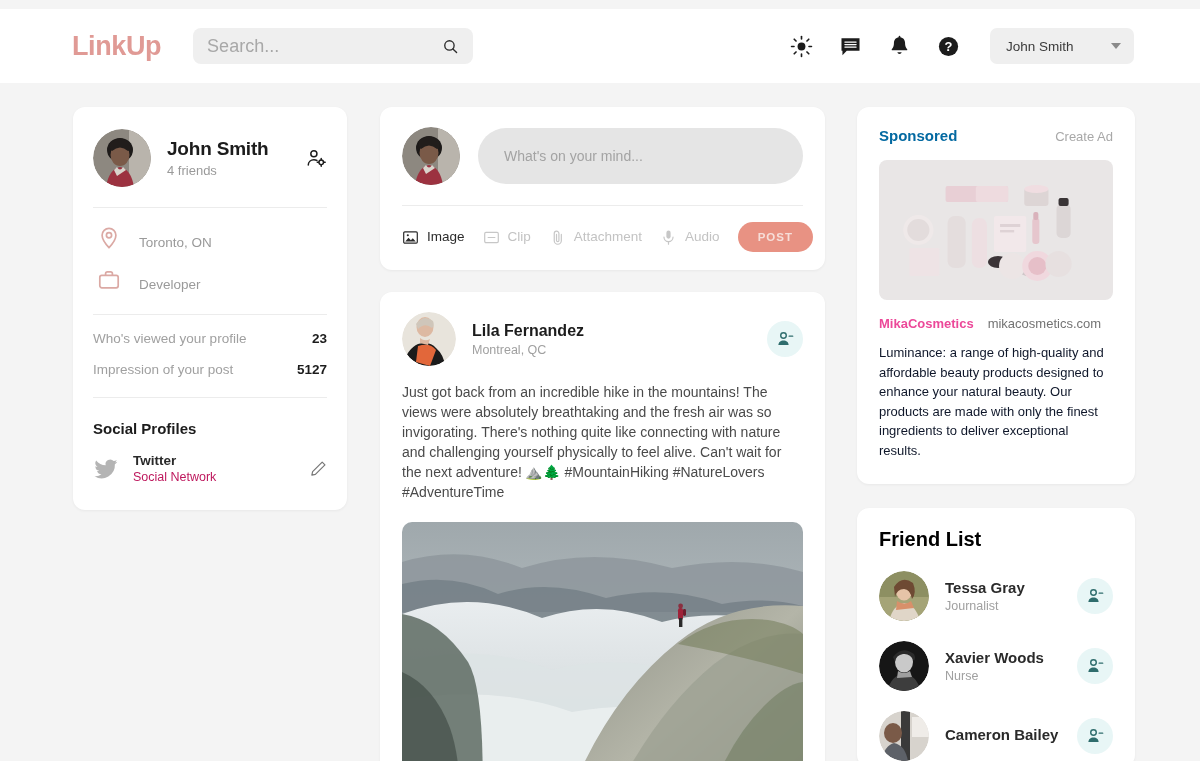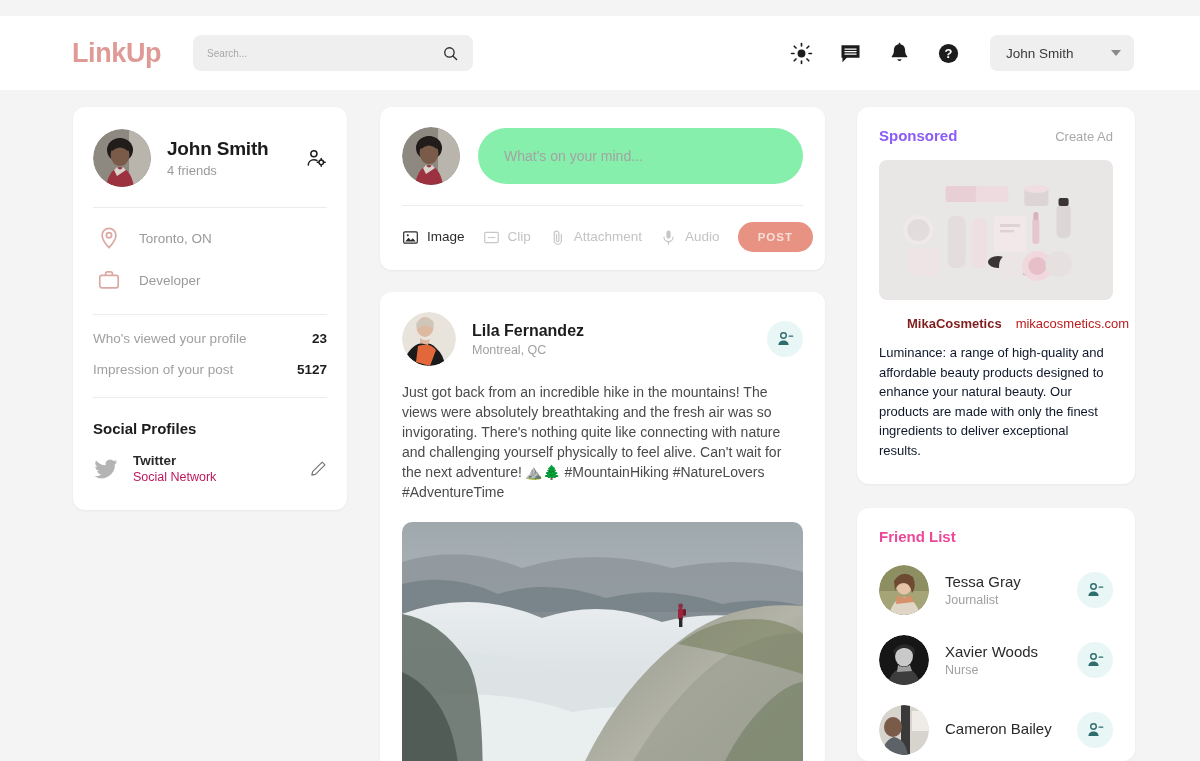--- a/index.html
+++ b/index.html
@@ -6,42 +6,42 @@
   html, body {
     width: 1200px; height: 761px;
     background: #f4f4f4;
     font-family: "Liberation Sans", sans-serif;
     overflow: hidden;
   }
   .page { position: relative; width: 1200px; height: 761px; background: #f4f4f4; }
 
   
   .header {
-    position: absolute; top: 16px; left: 0;
+    position: absolute; top: 9px; left: 0;
     width: 1200px; height: 74px;
     background: #ffffff;
     display: flex; align-items: center;
   }
   .logo {
     margin-left: 72px;
     font-size: 27px; font-weight: bold;
     color: #e09a95;
     letter-spacing: -0.4px;
   }
   .search-box {
     margin-left: 32px;
     width: 280px; height: 36px;
     background: #efefef; border-radius: 8px;
     display: flex; align-items: center;
     padding: 0 14px;
   }
   .search-input {
     flex: 1; border: none; background: transparent; outline: none;
     font-family: "Liberation Sans", sans-serif;
-    font-size: 10px; color: #555;
+    font-size: 18px; color: #555;
   }
   .search-input::placeholder { color: #a8a8a8; }
   .search-icon { width: 17px; height: 17px; flex-shrink: 0; }
   .header-right {
     margin-left: auto; margin-right: 66px;
     display: flex; align-items: center; gap: 26px;
   }
   .hicon { width: 23px; height: 23px; display: block; cursor: pointer; }
   .user-chip {
     margin-left: 4px;
@@ -65,42 +65,42 @@
   
   .profile-card { padding: 22px 20px 26px; }
   .profile-top { display: flex; align-items: center; }
   .avatar { border-radius: 50%; flex-shrink: 0; overflow: hidden; }
   .avatar svg { display: block; }
   .profile-meta { margin-left: 16px; }
   .profile-name { font-size: 19px; font-weight: bold; color: #1c1c1c; letter-spacing: -0.2px; }
   .profile-friends { font-size: 13px; color: #9a9a9a; margin-top: 3px; }
   .profile-gear { margin-left: auto; width: 21px; height: 21px; cursor: pointer; }
   .divider { height: 1px; background: #ececec; margin: 20px 0 0; }
-  .info-row { display: flex; align-items: center; margin-top: 18px; }
+  .info-row { display: flex; align-items: flex-end; margin-top: 18px; }
   .info-row:first-of-type { margin-top: 22px; }
   .info-icon { width: 24px; height: 24px; margin-left: 4px; flex-shrink: 0; }
   .info-text { margin-left: 18px; font-size: 13.5px; color: #9a9a9a; }
   .stat-row { display: flex; justify-content: space-between; margin-top: 16px; }
   .stat-row:first-of-type { margin-top: 20px; }
   .stat-label { font-size: 13.5px; color: #a0a0a0; }
   .stat-value { font-size: 13.5px; font-weight: bold; color: #1c1c1c; }
   .section-title { font-size: 15px; font-weight: bold; color: #1c1c1c; margin-top: 22px; }
   .social-row { display: flex; align-items: center; margin-top: 16px; justify-content: center; }
   .social-icon { width: 26px; height: 26px; flex-shrink: 0; }
   .social-meta { margin-left: 14px; }
   .social-name { font-size: 13.5px; font-weight: bold; color: #2a2a2a; }
   .social-sub { font-size: 12.5px; color: #be185d; margin-top: 2px; }
   .pencil { margin-left: auto; width: 17px; height: 17px; cursor: pointer; }
 
   
   .composer { padding: 20px 22px 18px; }
   .composer-top { display: flex; align-items: center; }
   .composer-input {
     margin-left: 18px; flex: 1; height: 56px;
-    background: #86efac; border-radius: 28px;
+    background: #e5e5e5; border-radius: 28px;
     border: none; outline: none; padding: 0 26px;
     font-family: "Liberation Sans", sans-serif;
     font-size: 14px; color: #555;
   }
   .composer-input::placeholder { color: #a3a3a3; }
   .composer-divider { height: 1px; background: #ececec; margin: 20px 0 0; }
   .composer-actions { display: flex; align-items: center; margin-top: 16px; }
   .act { display: flex; align-items: flex-start; margin-right: 18px; cursor: pointer; }
   .act-icon { width: 17px; height: 17px; }
   .act-label { margin-left: 8px; font-size: 13.5px; }
@@ -131,35 +131,35 @@
   .post-body {
     margin-top: 16px; font-size: 14px; line-height: 20px;
     color: #4a4a4a;
   }
   .post-image { margin-top: 20px; border-radius: 10px; overflow: hidden; height: 300px; }
   .post-image svg { display: block; width: 100%; height: 100%; }
 
   
   .sponsored { padding: 20px 22px 24px; }
   .sp-head { display: flex; align-items: baseline; justify-content: space-between; }
-  .sp-title { font-size: 15px; font-weight: bold; color: #8b5cf6; }
+  .sp-title { font-size: 15px; font-weight: bold; color: #0369a1; }
   .sp-link { font-size: 13px; color: #a8a8a8; cursor: pointer; }
   .sp-image { margin-top: 16px; border-radius: 8px; overflow: hidden; height: 140px; }
   .sp-image svg { display: block; width: 100%; height: 100%; }
   .sp-meta { display: flex; align-items: baseline; margin-top: 16px; }
-  .sp-brand { font-size: 13px; font-weight: bold; color: #7f1d1d; margin-left: 28px; }
-  .sp-url { margin-left: 14px; font-size: 13px; color: #b91c1c; }
+  .sp-brand { font-size: 13px; font-weight: bold; color: #ec4899; }
+  .sp-url { margin-left: 14px; font-size: 13px; color: #737373; }
   .sp-desc { margin-top: 12px; font-size: 13px; line-height: 19.5px; color: #0f172a; }
 
   
   .friends { margin-top: 24px; padding: 20px 22px 6px; }
-  .fl-title { font-size: 15px; font-weight: bold; color: #ec4899; }
+  .fl-title { font-size: 20px; font-weight: bold; color: #000000; }
   .friend-row { display: flex; align-items: center; margin-top: 20px; }
   .fr-meta { margin-left: 16px; }
-  .fr-name { font-size: 15px; font-weight: normal; color: #2a2a2a; }
+  .fr-name { font-size: 15px; font-weight: bold; color: #2a2a2a; }
   .fr-role { font-size: 12.5px; color: #a0a0a0; margin-top: 3px; }
 </style>
 </head>
 <body>
 
 <div class="page">
 
   <div class="header">
     <div class="logo">LinkUp</div>
 

